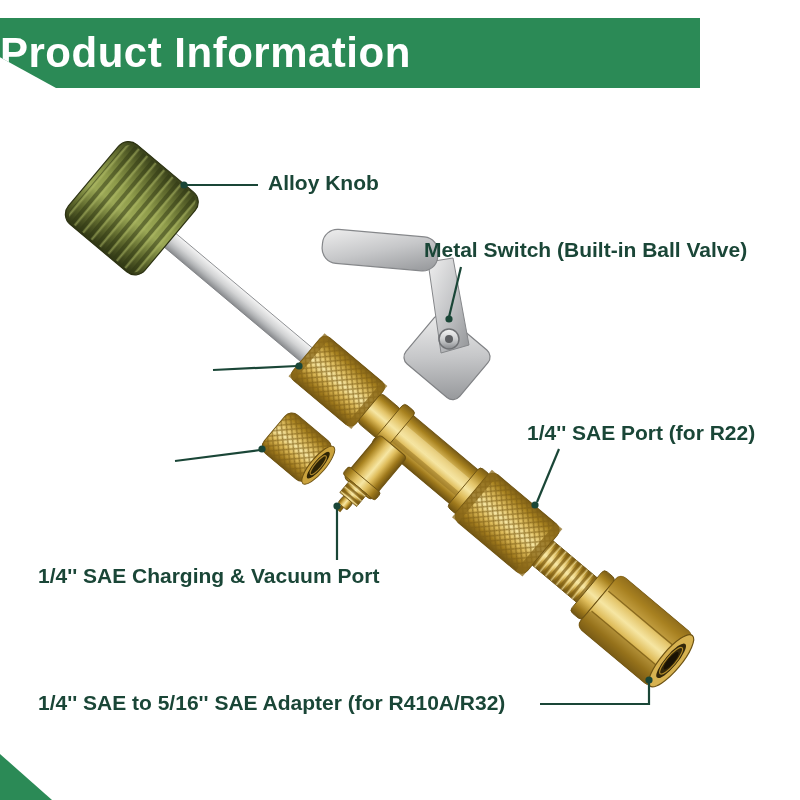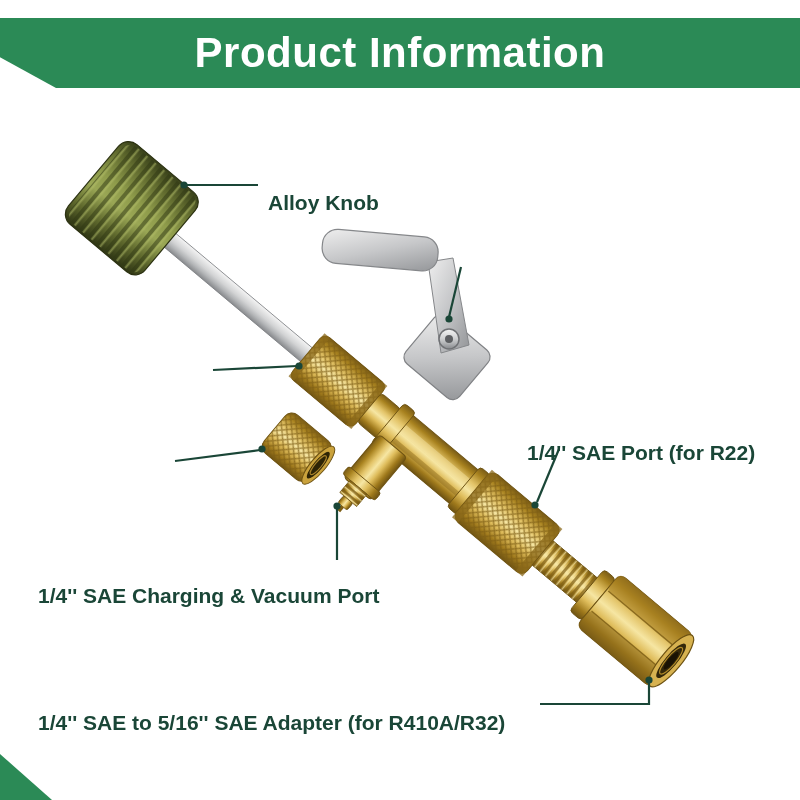--- a/index.html
+++ b/index.html
@@ -1,32 +1,32 @@
 <!DOCTYPE html>
 <html><head>
 <meta charset="utf-8">
 <style>
   * { margin:0; padding:0; box-sizing:border-box; }
   html,body { width:800px; height:800px; background:#fff; font-family:"Liberation Sans", sans-serif; }
   .page { position:relative; width:800px; height:800px; background:#fff; overflow:hidden; }
 
   .banner {
-    position:absolute; top:18px; left:0; width:800px; height:70px;
+    position:absolute; top:18px; left:0; width:700px; height:70px;
     background:#2b8a56;
-    display:flex; align-items:center; justify-content:center;
+    display:flex; align-items:center; 
     clip-path:polygon(0 0, 100% 0, 100% 100%, 56px 100%, 0 56%);
   }
   .banner h1 { color:#ffffff; font-size:42px; font-weight:bold; letter-spacing:.5px; }
 
   .figure { position:absolute; inset:0; }
   .illustration { position:absolute; top:0; left:0; }
 
   .part-label {
     position:absolute; font-size:21px; font-weight:bold;
-    color:#1a4637; white-space:nowrap;margin-top:20px;
+    color:#1a4637; white-space:nowrap;
   }
   .lbl-alloy-knob       { left:268px; top:171px; }
   .lbl-metal-switch     { left:424px; top:238px; }
   .lbl-detachable-joint { left:38px;  top:357px; }
   .lbl-sae-cap          { left:38px;  top:447px; }
   .lbl-sae-port-r22     { left:527px; top:421px; }
   .lbl-charging         { left:38px;  top:564px; }
   .lbl-adapter          { left:38px;  top:691px;text-align:right; }
 
   .corner-accent {
@@ -199,19 +199,20 @@
           <circle cx="299" cy="366" r="3.6"></circle>
           <circle cx="262" cy="449" r="3.6"></circle>
           <circle cx="535" cy="505" r="3.6"></circle>
           <circle cx="337" cy="506" r="3.6"></circle>
           <circle cx="649" cy="680" r="3.6"></circle>
         </g>
       </g>
     </svg>
 
     <div class="part-label lbl-alloy-knob">Alloy Knob</div>
+    <div class="part-label lbl-metal-switch">Metal Switch (Built-in Ball Valve)</div>
     <div class="part-label lbl-sae-port-r22">1/4'' SAE Port (for R22)</div>
     <div class="part-label lbl-charging">1/4'' SAE Charging &amp; Vacuum Port</div>
     <div class="part-label lbl-adapter">1/4'' SAE to 5/16'' SAE Adapter (for R410A/R32)</div>
   </div>
 
   <div class="corner-accent"></div>
 </div>
 
 </body></html>

